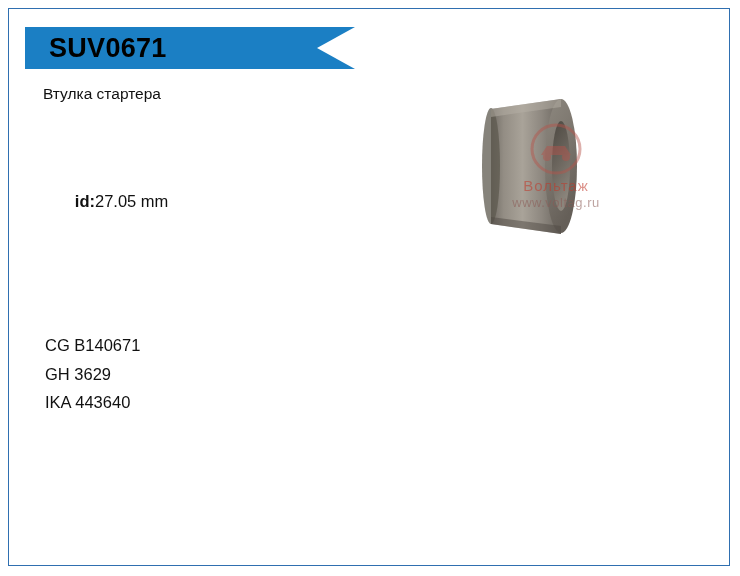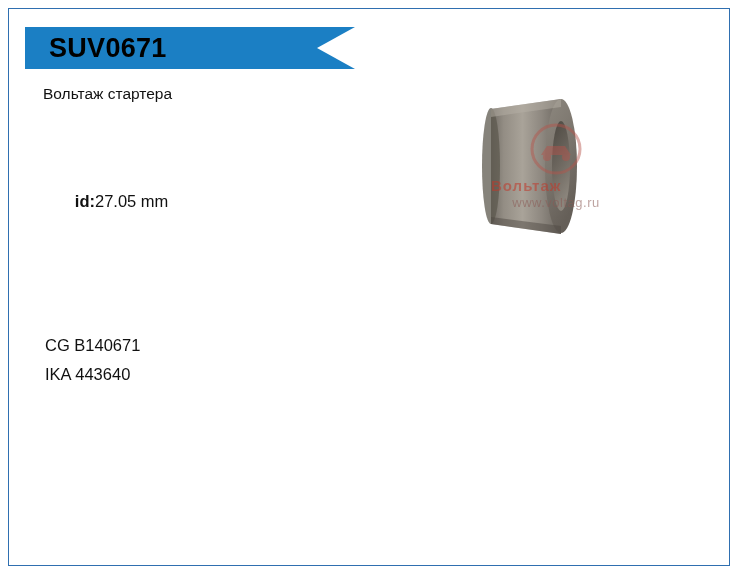--- a/index.html
+++ b/index.html
@@ -121,22 +121,23 @@
     width: 130px;
     height: 96px;
     opacity: 0.55;
     pointer-events: none;
   }
   .wm-text {
     position: absolute;
     left: 0;
     top: 56px;
     width: 130px;
+    text-align: center;
     font-size: 15px;
-    font-weight: bold;
+    font-weight: normal;
     color: #c0392b;
     letter-spacing: 1px;
   }
   .wm-sub {
     position: absolute;
     left: 0;
     top: 74px;
     width: 130px;
     text-align: center;
     font-size: 13px;
@@ -148,31 +149,32 @@
 <body>
 
 <div class="card">
 
   <div class="banner">
     <div class="banner-body"></div>
     <div class="banner-arrow"></div>
     <div class="banner-title">SUV0671</div>
   </div>
 
-  <div class="subtitle">Вольтаж стартера</div>
+  <div class="subtitle">Втулка стартера</div>
 
   <div class="specs">
     <div class="spec-row">
       <div class="spec-key">id:</div>
       <div class="spec-val">27.05 mm</div>
     </div>
   </div>
 
   <div class="codes">
     <div class="code-line">CG B140671</div>
+    <div class="code-line">GH 3629</div>
     <div class="code-line">IKA 443640</div>
   </div>
 
   <div class="product">
     <svg width="190" height="180" viewBox="0 0 190 180">
       <defs>
         <linearGradient id="bodyGrad" x1="0" y1="0" x2="1" y2="0">
           <stop offset="0%" stop-color="#6f6a63"></stop>
           <stop offset="18%" stop-color="#938d84"></stop>
           <stop offset="45%" stop-color="#a9a399"></stop>

